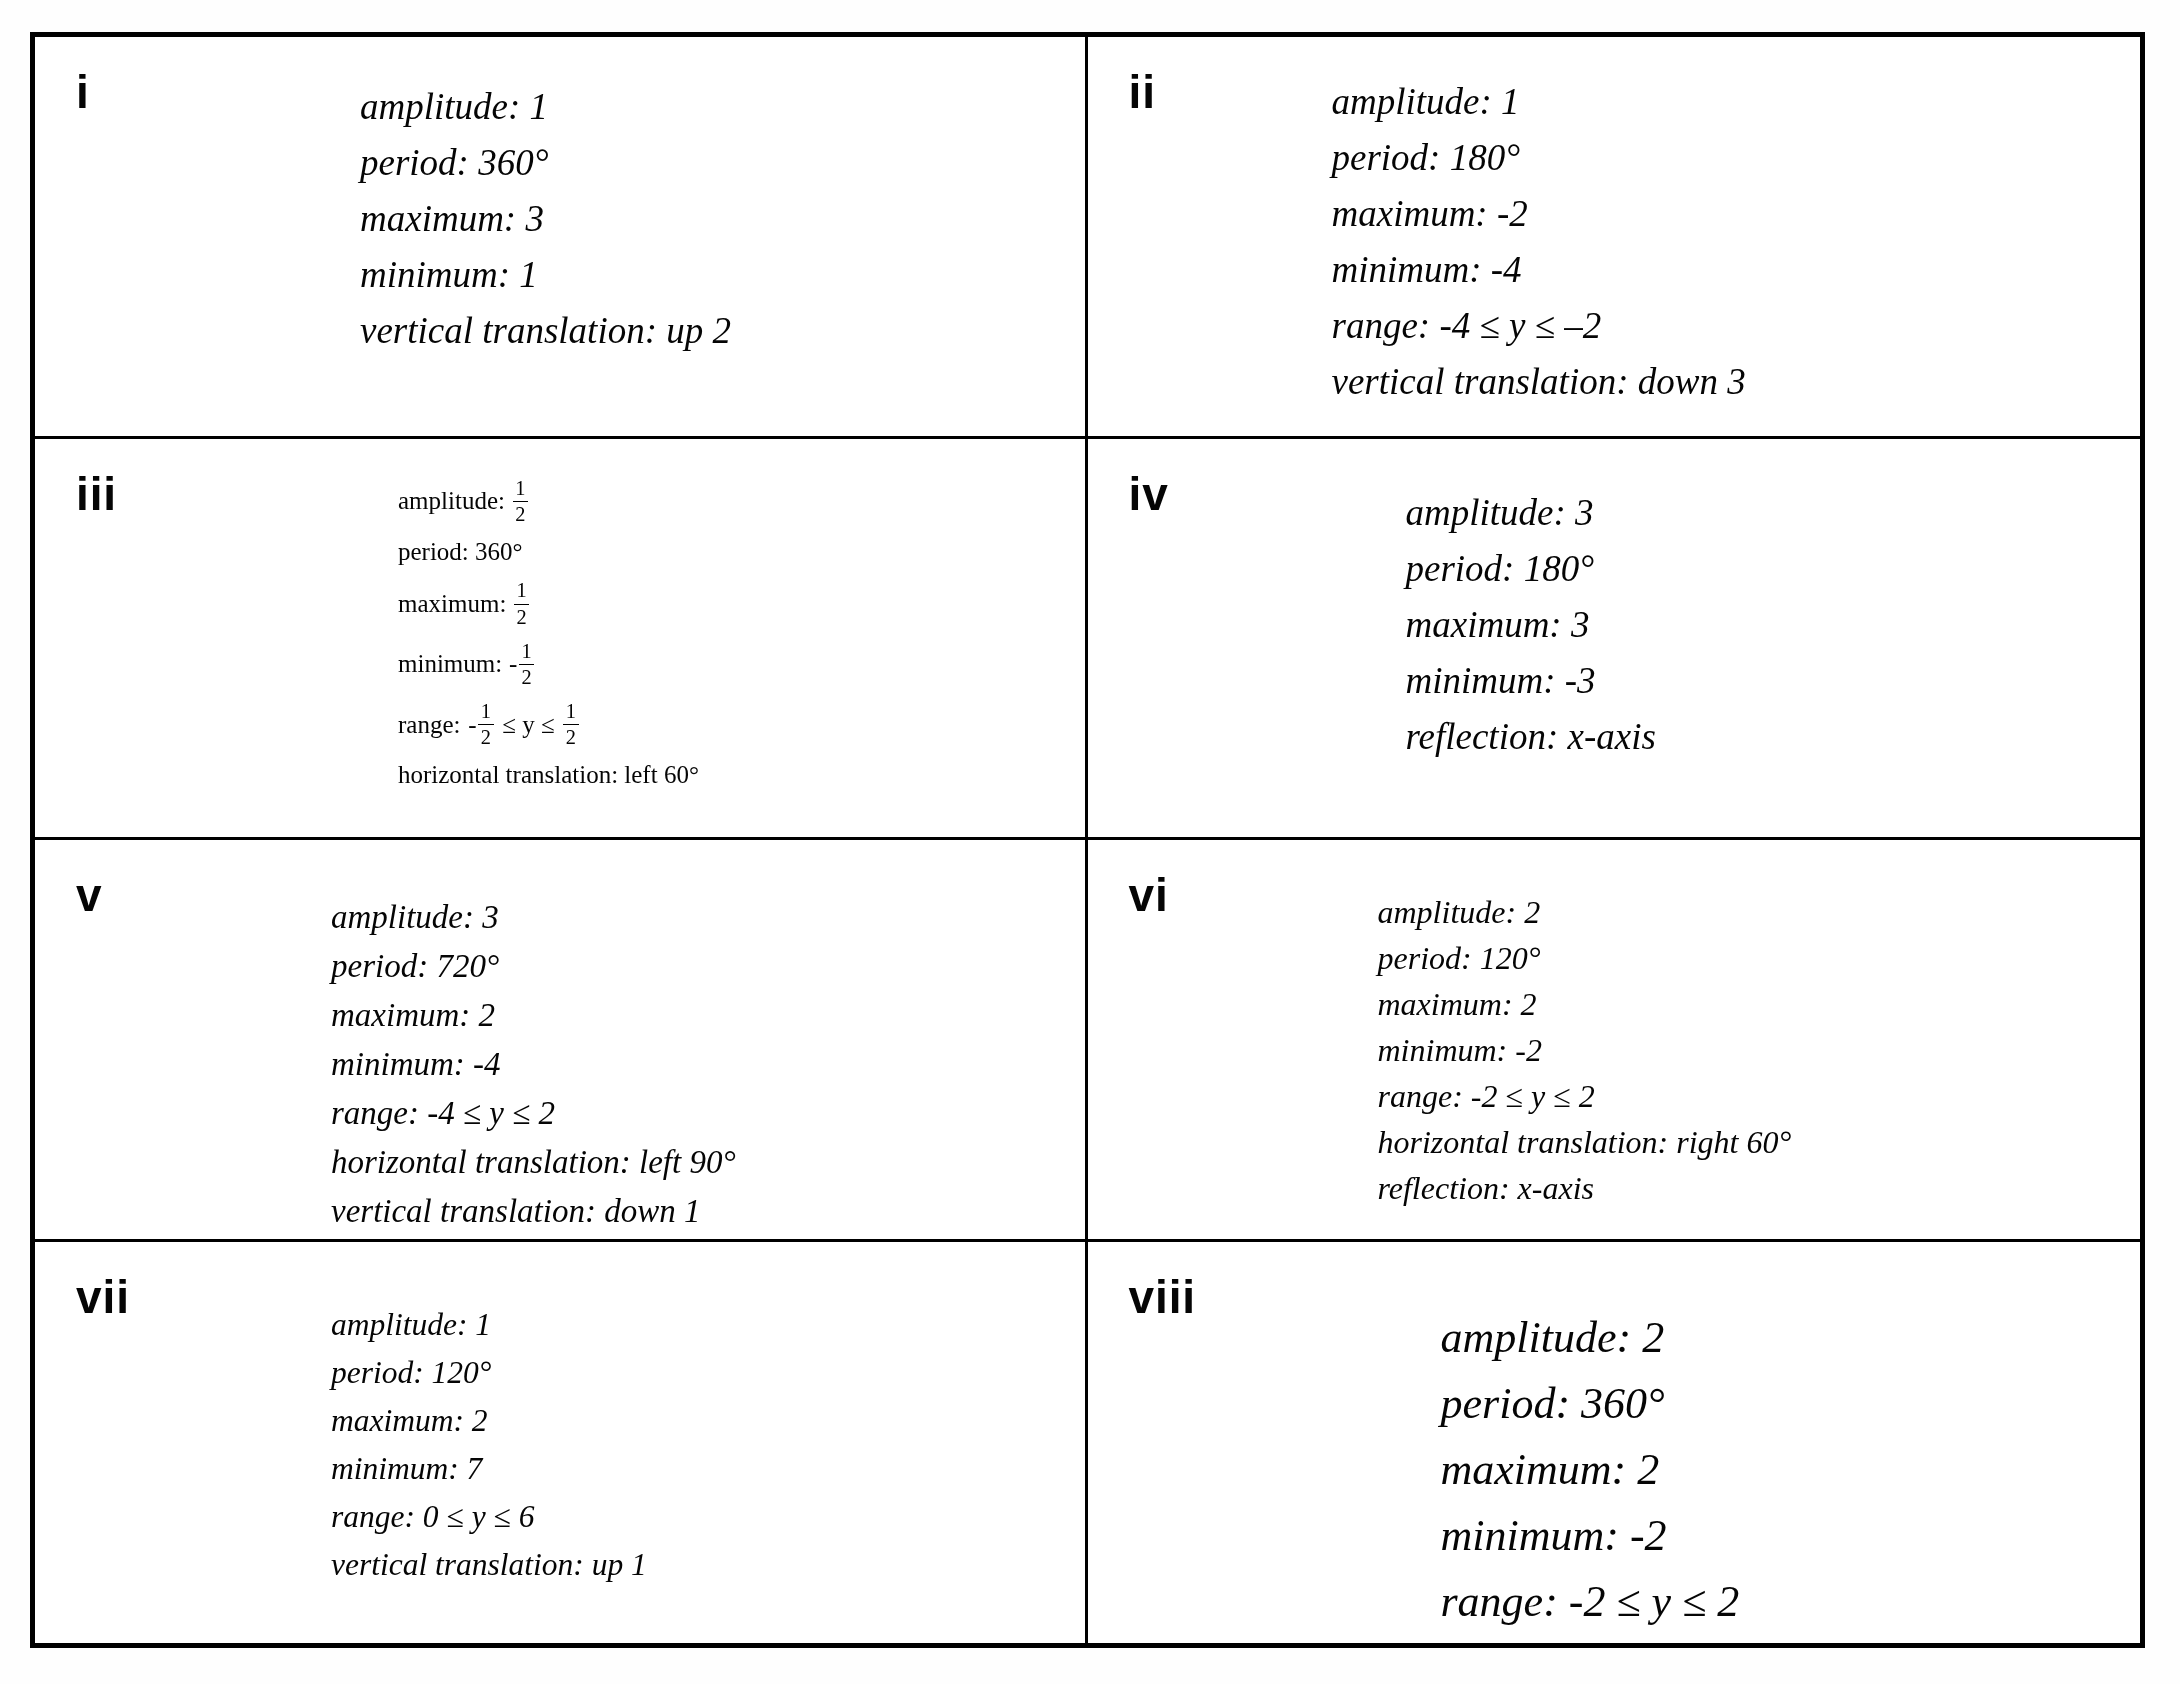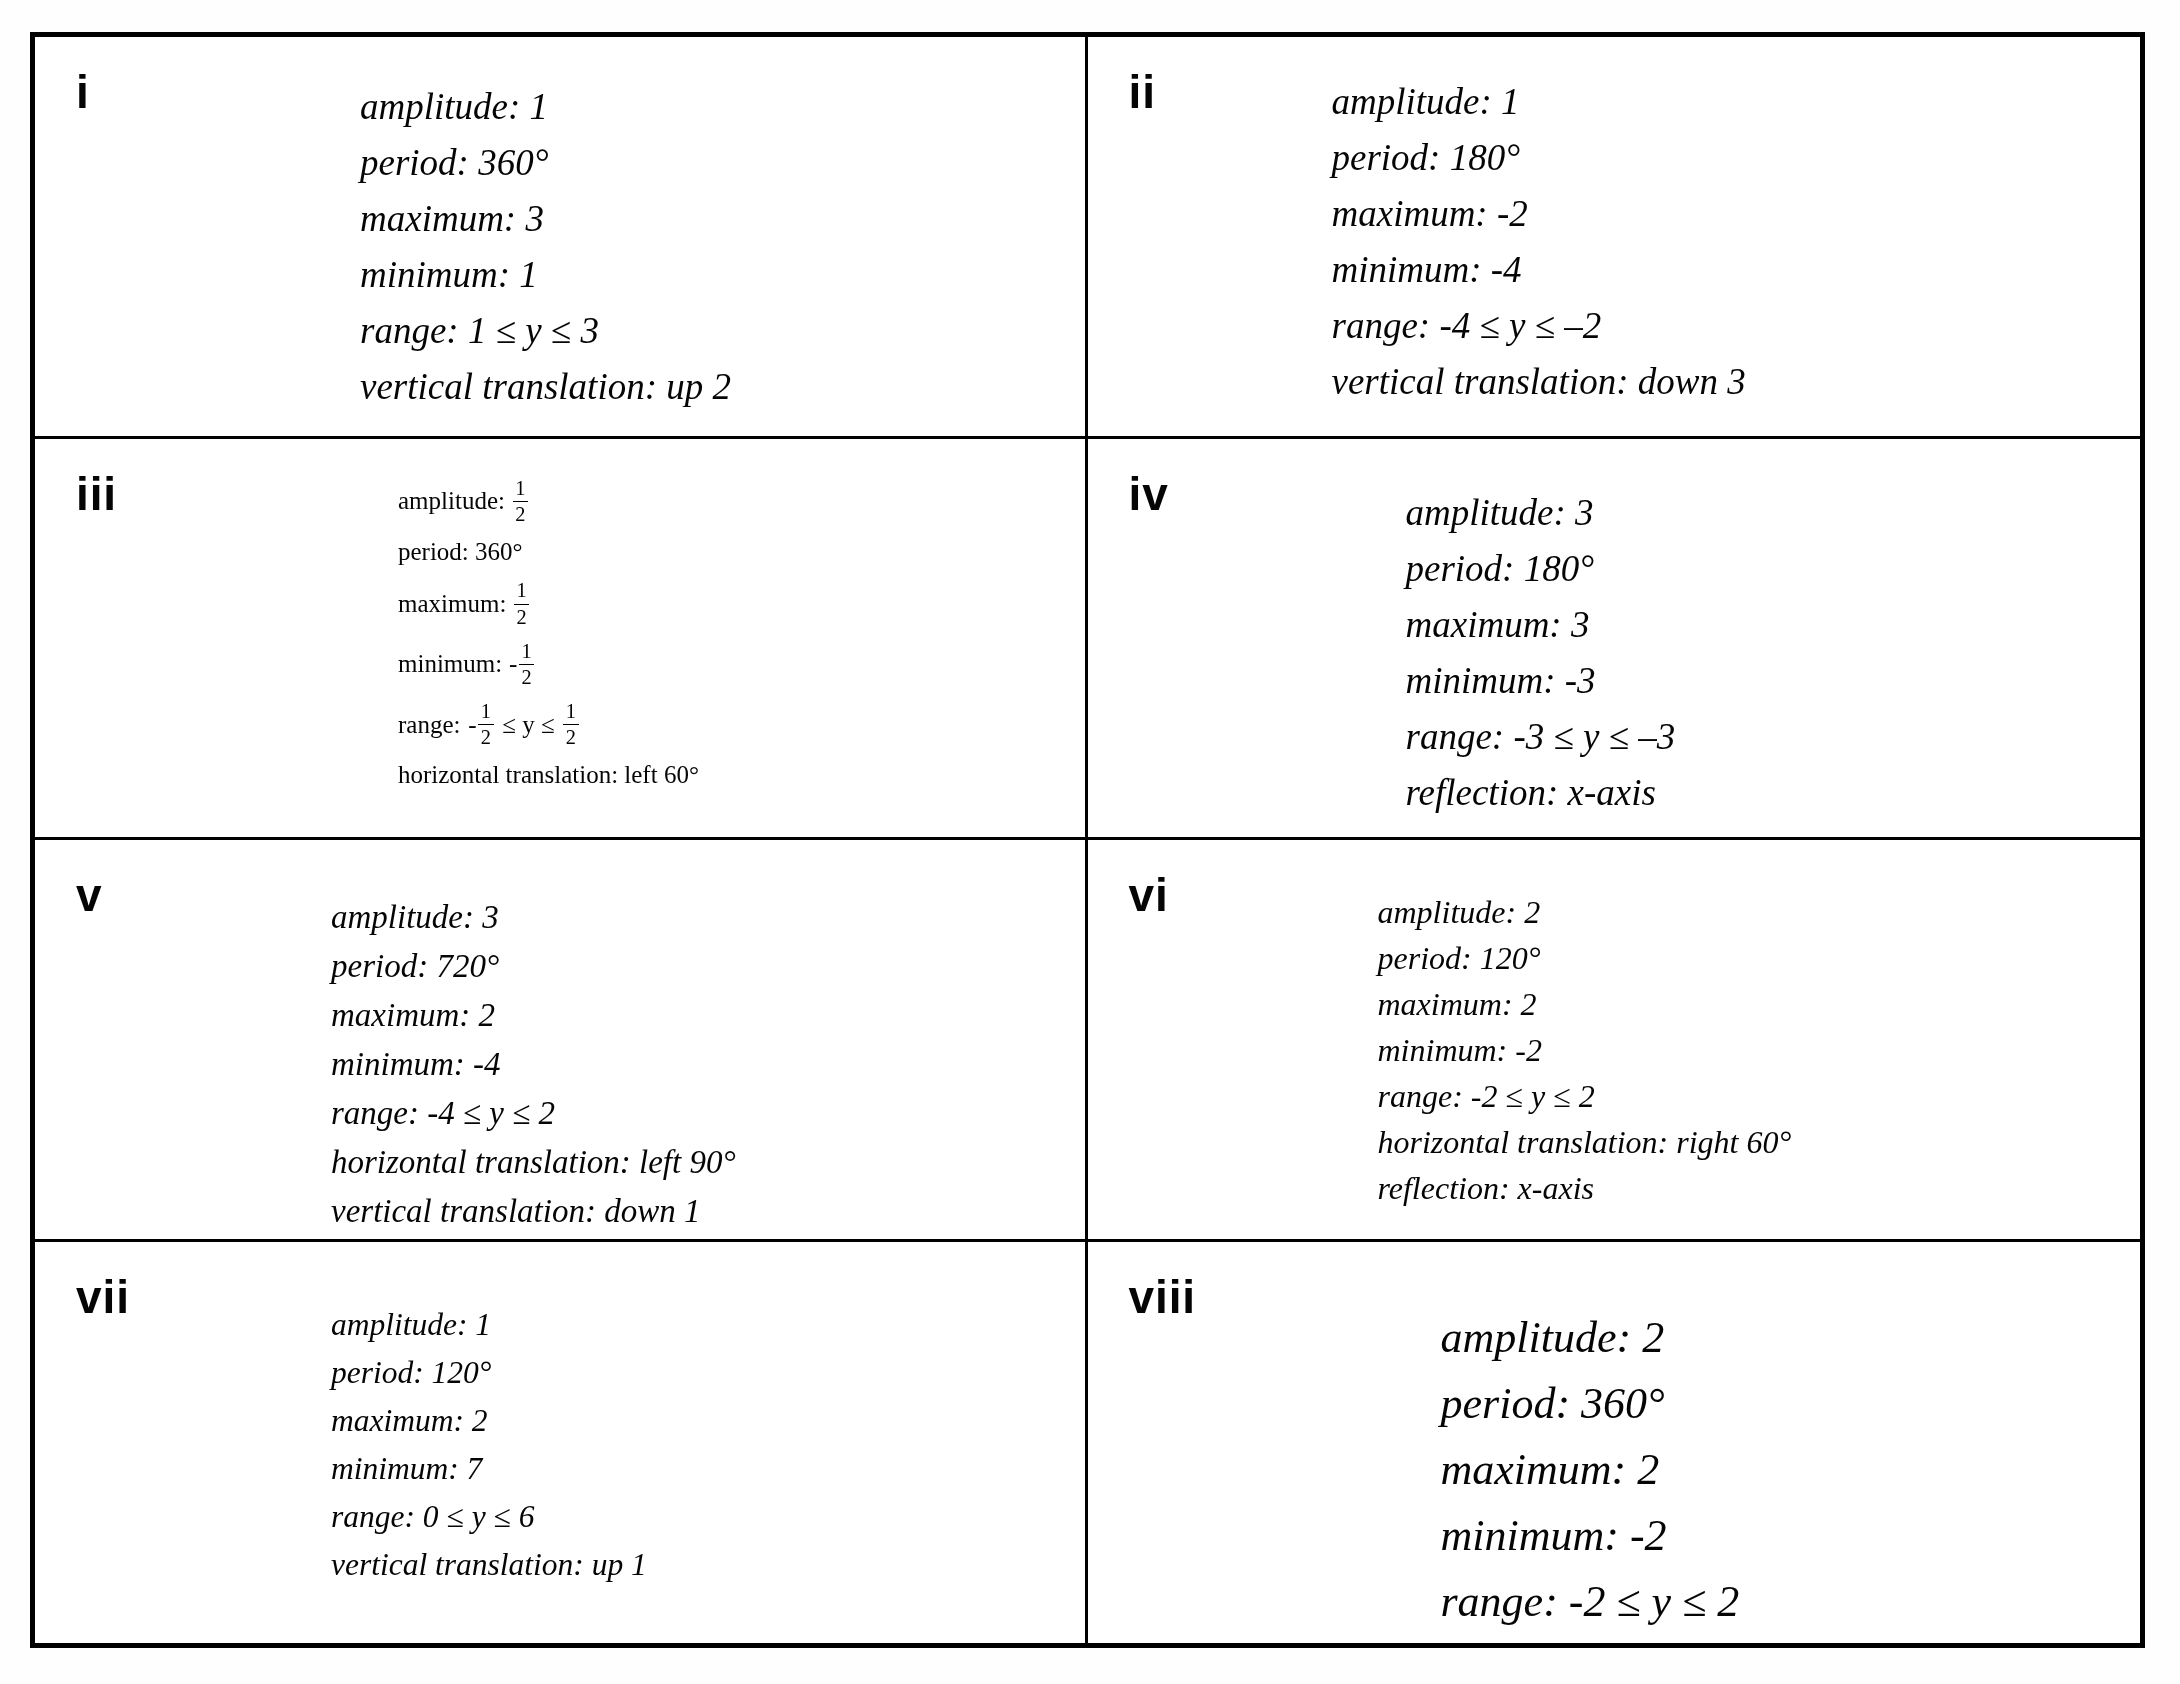--- a/index.html
+++ b/index.html
@@ -62,21 +62,20 @@
 <div class="sheet">
   <div class="grid">
 
     <div class="cell bR bB">
       <div class="cell-label">i</div>
       <div class="content c-i">
         <div class="line">amplitude: 1</div>
         <div class="line">period: 360°</div>
         <div class="line">maximum: 3</div>
         <div class="line">minimum: 1</div>
-        <div class="line">range: 1 ≤ y ≤ 3</div>
         <div class="line">vertical translation: up 2</div>
       </div>
     </div>
 
     <div class="cell bB">
       <div class="cell-label">ii</div>
       <div class="content c-ii">
         <div class="line">amplitude: 1</div>
         <div class="line">period: 180°</div>
         <div class="line">maximum: -2</div>
@@ -129,21 +128,20 @@
       </div>
     </div>
 
     <div class="cell bB">
       <div class="cell-label">iv</div>
       <div class="content c-iv">
         <div class="line">amplitude: 3</div>
         <div class="line">period: 180°</div>
         <div class="line">maximum: 3</div>
         <div class="line">minimum: -3</div>
-        <div class="line">range: -3 ≤ y ≤ –3</div>
         <div class="line">reflection: x-axis</div>
       </div>
     </div>
 
     <div class="cell bR bB">
       <div class="cell-label">v</div>
       <div class="content c-v">
         <div class="line">amplitude: 3</div>
         <div class="line">period: 720°</div>
         <div class="line">maximum: 2</div>

